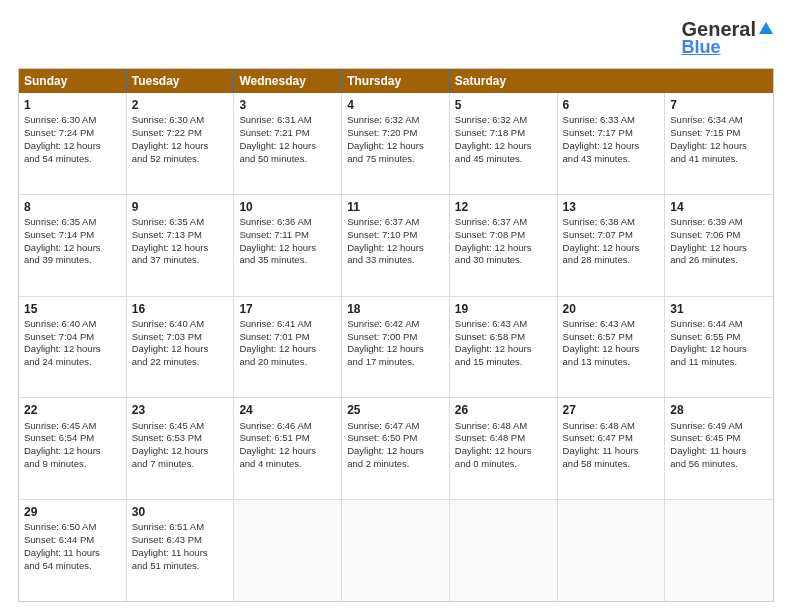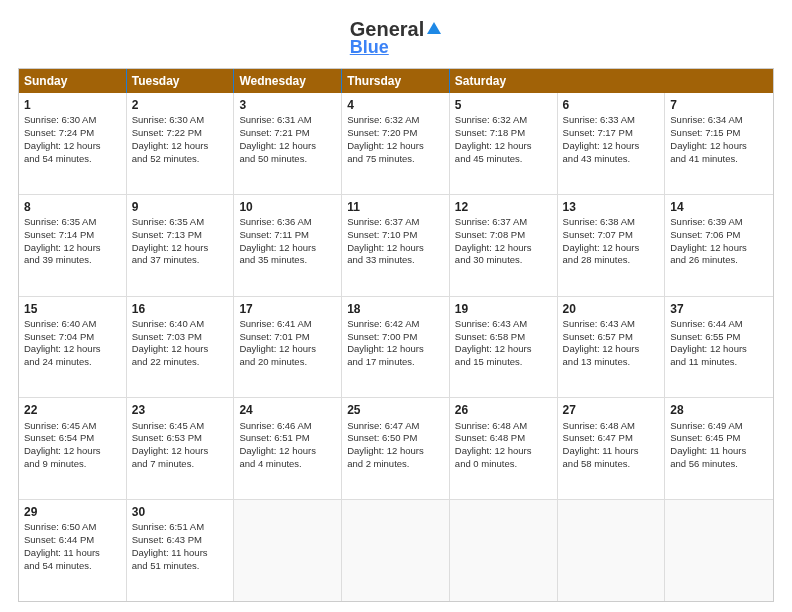--- a/index.html
+++ b/index.html
@@ -12,21 +12,21 @@
     }
     .page {
       width: 792px;
       height: 612px;
       padding: 18px 18px 10px 18px;
       display: flex;
       flex-direction: column;
     }
     .header {
       display: flex;
-      justify-content: center;
+      justify-content: flex-end;
       align-items: flex-start;
       margin-bottom: 10px;
     }
     .logo {
       display: flex;
       flex-direction: column;
       align-items: flex-start;
     }
     .title-block {
       text-align: right;
@@ -262,21 +262,21 @@
             <div>and 15 minutes.</div>
           </div>
           <div class="cal-cell">
             <span class="day-num">20</span>
             <div>Sunrise: 6:43 AM</div>
             <div>Sunset: 6:57 PM</div>
             <div>Daylight: 12 hours</div>
             <div>and 13 minutes.</div>
           </div>
           <div class="cal-cell saturday">
-            <span class="day-num">37</span>
+            <span class="day-num">31</span>
             <div>Sunrise: 6:44 AM</div>
             <div>Sunset: 6:55 PM</div>
             <div>Daylight: 12 hours</div>
             <div>and 11 minutes.</div>
           </div>
         </div>
         <div class="cal-row">
           <div class="cal-cell sunday">
             <span class="day-num">22</span>
             <div>Sunrise: 6:45 AM</div>

